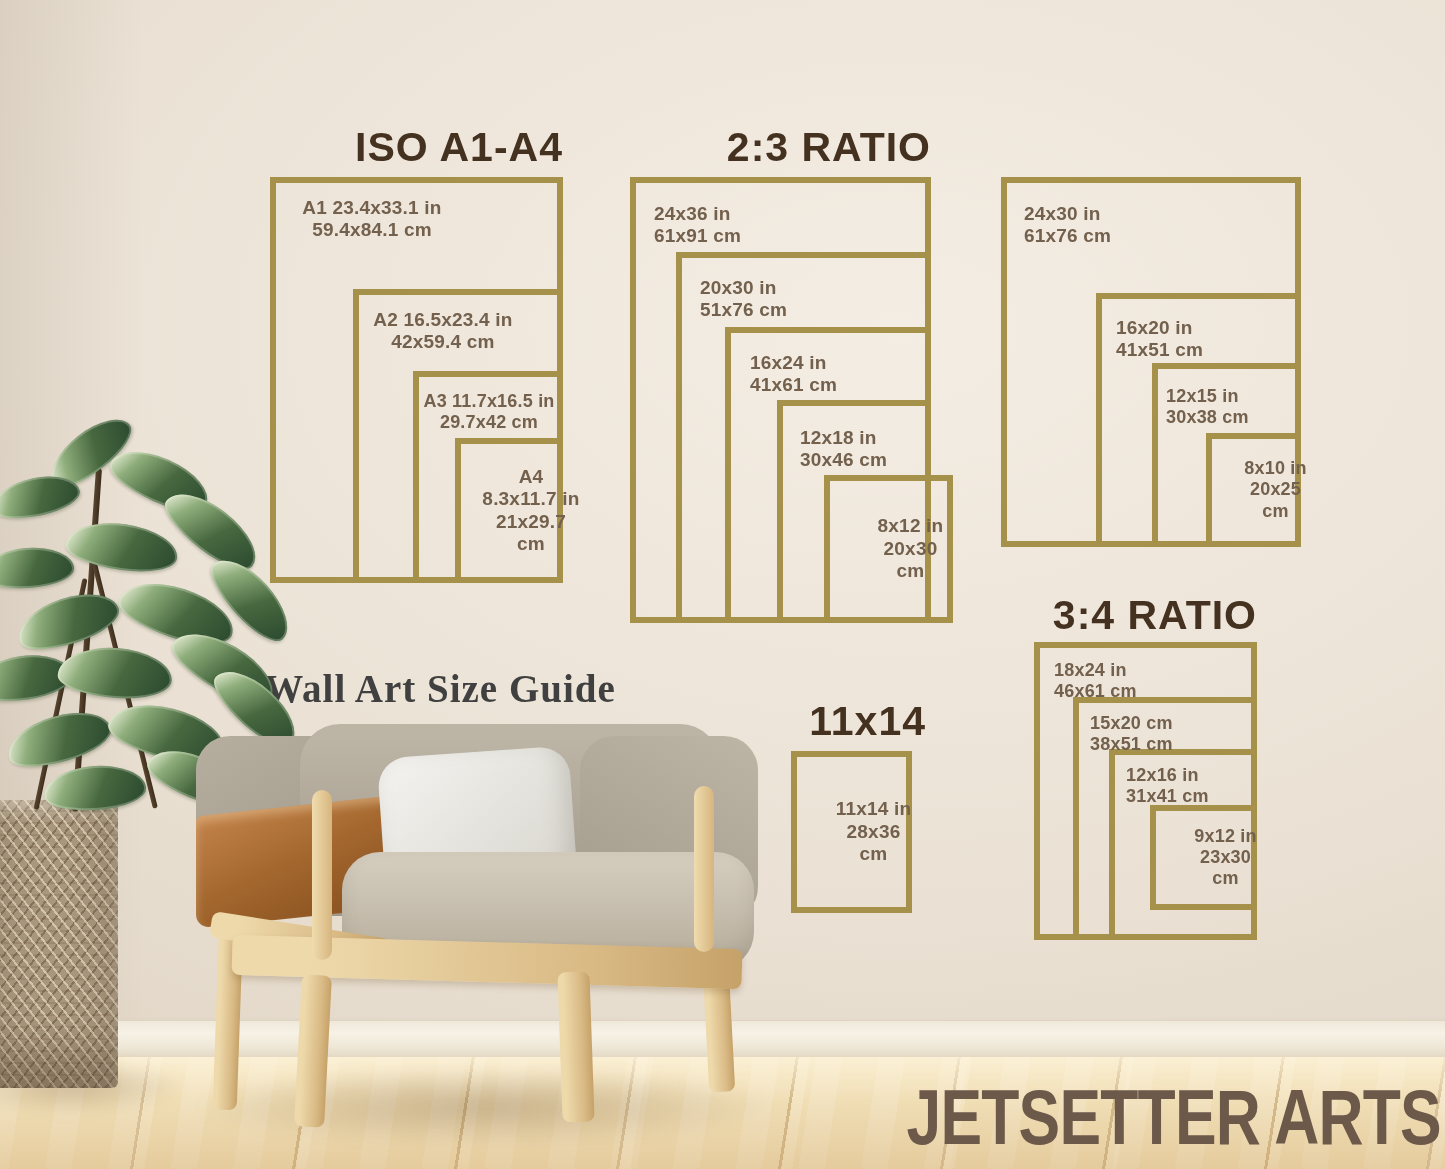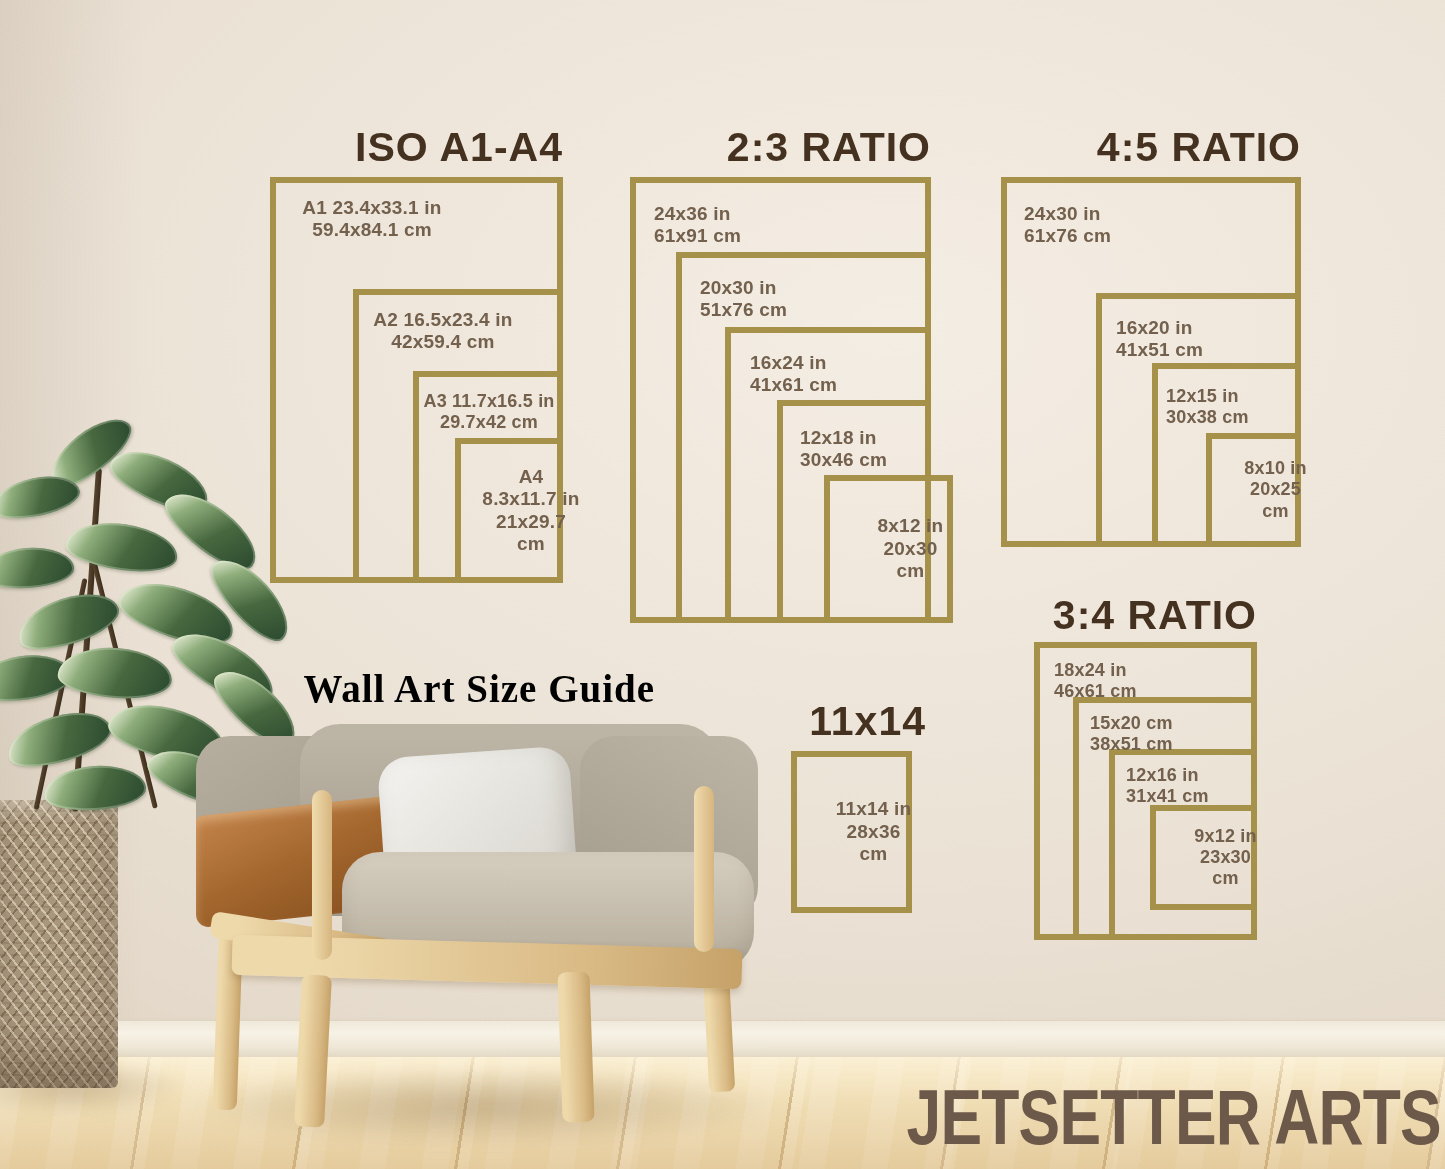--- a/index.html
+++ b/index.html
@@ -21,23 +21,23 @@
       repeating-linear-gradient(99deg, rgba(255,251,238,0) 0 146px, rgba(164,126,72,.45) 146px 149px, rgba(255,251,238,.25) 149px 160px);}
   
   .frame{position:absolute;box-sizing:border-box;border:6px solid #a59149;padding-left:44px;}
   .frame-center{display:flex;align-items:center;justify-content:center;}
   .gtitle{position:absolute;font-weight:800;font-size:41px;letter-spacing:1px;
           color:#45311f;text-align:right;}
   .flabel{position:absolute;font-weight:bold;font-size:19px;line-height:1.18;
           color:#73614e;white-space:pre;letter-spacing:.2px;}
   .lbl-center{text-align:center;}
   .frame-center .flabel{position:static;text-align:center;}
-  .caption{position:absolute;left:225px;top:666px;width:430px;text-align:right;
+  .caption{position:absolute;left:225px;top:666px;width:430px;text-align:center;
            font-family:"Liberation Serif",serif;font-weight:700;font-size:39px;
-           letter-spacing:1px;color:#000000;}
+           letter-spacing:1px;color:#404040;}
   .brand{position:absolute;right:4px;top:1072px;font-weight:800;font-size:78px;
          color:#6d594a;letter-spacing:-1px;white-space:nowrap;
          transform:scaleX(.8);transform-origin:100% 50%;}
   
   .stem{position:absolute;background:linear-gradient(90deg,#5a4630,#3c2d1c);border-radius:3px;}
   .leaf{position:absolute;border-radius:50% 50% 48% 52% / 62% 58% 42% 38%;
     background:linear-gradient(115deg,#eef2dc 4%,#8fae7c 24%,#47683f 56%,#2d4b30 94%);
     box-shadow:inset 0 0 0 2px rgba(238,244,222,.28), 1px 2px 3px rgba(60,70,45,.25);}
   .basket{position:absolute;left:-14px;top:800px;width:132px;height:288px;border-radius:6px;
     background-color:#a8967d;
@@ -89,21 +89,20 @@
   </div>
   <div class="flabel" style="left:654px;top:203px">24x36 in
 61x91 cm</div>
   <div class="flabel" style="left:700px;top:277px">20x30 in
 51x76 cm</div>
   <div class="flabel" style="left:750px;top:352px">16x24 in
 41x61 cm</div>
   <div class="flabel" style="left:800px;top:427px">12x18 in
 30x46 cm</div>
 
-  <div class="gtitle" style="left:1001px;top:124px;width:300px">4:5 RATIO</div>
   <div class="frame" style="left:1001px;top:177px;width:300px;height:370px"></div>
   <div class="frame" style="left:1096px;top:293px;width:205px;height:254px"></div>
   <div class="frame" style="left:1152px;top:363px;width:149px;height:184px"></div>
   <div class="frame frame-center" style="left:1206px;top:433px;width:95px;height:114px">
     <div class="flabel" style="font-size:18px">8x10 in
 20x25
 cm</div>
   </div>
   <div class="flabel" style="left:1024px;top:203px">24x30 in
 61x76 cm</div>

